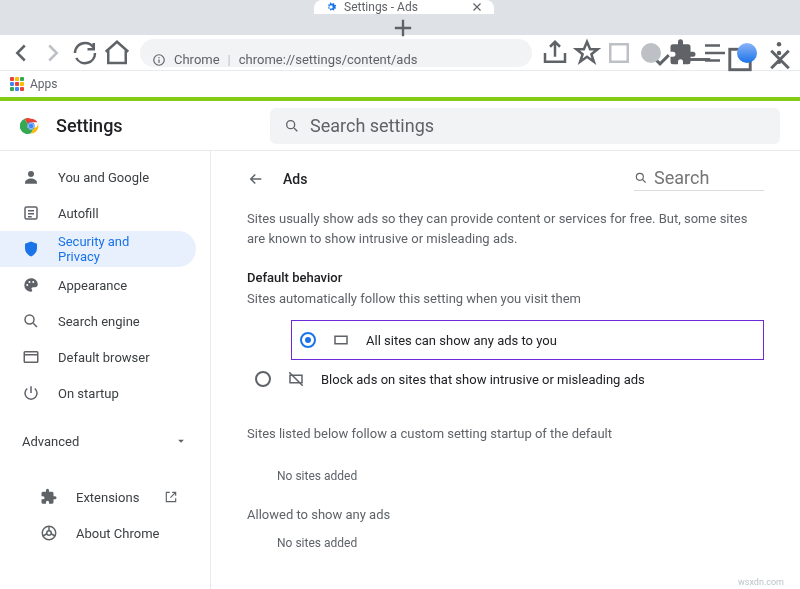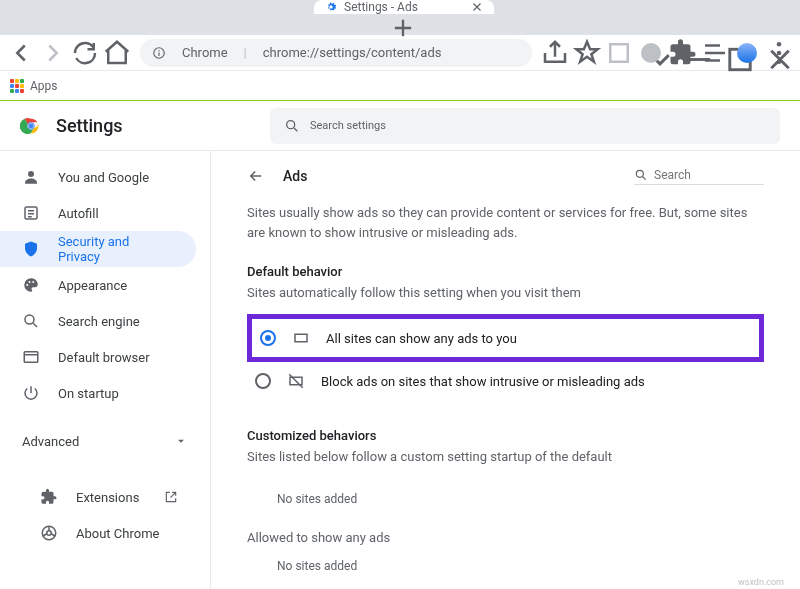--- a/index.html
+++ b/index.html
@@ -12,38 +12,38 @@
   .tab .title { flex: 1; white-space: nowrap; overflow: hidden; }
   .tab .close { width: 14px; height: 14px; cursor: pointer; }
   .newtab { width: 28px; height: 28px; display: flex; align-items: center; justify-content: center; margin-left: 6px; color: #5f6368; cursor: pointer; }
   .winctrls { margin-left: auto; display: flex; height: 35px; }
   .winbtn { width: 40px; display: flex; align-items: center; justify-content: center; color: #5f6368; font-size: 12px; cursor: pointer; }
   
   
   .toolbar { height: 36px; background: #fff; display: flex; align-items: center; padding: 0 6px; gap: 2px; border-bottom: 1px solid #e8eaed; }
   .tbtn { width: 30px; height: 30px; display: flex; align-items: center; justify-content: center; color: #5f6368; border-radius: 50%; cursor: pointer; }
   .tbtn.disabled { color: #bdc1c6; }
-  .omnibox { flex: 1; height: 28px; background: #f1f3f4; border-radius: 14px; display: flex; align-items: center; padding: 0 12px; font-size: 13px; color: #5f6368; gap: 16px; margin: 0 6px; }
+  .omnibox { flex: 1; height: 28px; background: #f1f3f4; border-radius: 14px; display: flex; align-items: flex-end; padding: 0 12px; font-size: 13px; color: #5f6368; gap: 8px; margin: 0 6px; }
   .omnibox .sep { color: #bdc1c6; }
   .avatar { width: 20px; height: 20px; border-radius: 50%; background: linear-gradient(#8ab4f8,#1a73e8); }
   
   
-  .bookmarkbar { height: 30px; background: #fff; display: flex; align-items: center; padding: 0 10px; font-size: 12px; color: #5f6368; gap: 6px; border-bottom: 1px solid #84cc16; }
+  .bookmarkbar { height: 30px; background: #fff; display: flex; align-items: center; padding: 0 10px; font-size: 12px; color: #5f6368; gap: 6px; border-bottom: 4px solid #84cc16; }
   .apps-ic { width: 14px; height: 14px; display: grid; grid-template-columns: repeat(3,1fr); gap: 1px; }
   .apps-ic span { background: #ea4335; border-radius: 1px; }
   .apps-ic span:nth-child(2){background:#fbbc04}.apps-ic span:nth-child(3){background:#34a853}
   .apps-ic span:nth-child(4){background:#4285f4}.apps-ic span:nth-child(5){background:#ea4335}
   .apps-ic span:nth-child(6){background:#fbbc04}.apps-ic span:nth-child(7){background:#34a853}
   .apps-ic span:nth-child(8){background:#4285f4}.apps-ic span:nth-child(9){background:#ea4335}
   
   
   .sheader { height: 50px; display: flex; align-items: center; padding: 0 20px; border-bottom: 1px solid #e8eaed; gap: 14px; }
   .chrome-logo { width: 22px; height: 22px; }
   .sheader h1 { font-size: 18px; font-weight: 500; }
-  .ssearch { flex: 0 0 510px; margin-left: auto; height: 36px; background: #f1f3f4; border-radius: 6px; display: flex; align-items: center; padding: 0 14px; gap: 10px; color: #5f6368; font-size: 11px; }
+  .ssearch { flex: 0 0 510px; margin-left: auto; height: 36px; background: #f1f3f4; border-radius: 6px; display: flex; align-items: center; padding: 0 14px; gap: 10px; color: #5f6368; font-size: 18px; }
   
   
   .layout { display: flex; height: calc(589px - 35px - 36px - 30px - 50px); }
   .sidebar { width: 210px; padding: 8px 0; overflow-y: auto; }
   .snav { list-style: none; }
   .snav li { height: 36px; display: flex; align-items: center; padding: 0 22px; font-size: 13px; color: #3c4043; gap: 18px; cursor: pointer; border-radius: 0 18px 18px 0; margin-right: 14px; }
   .snav li.active { background: #e8f0fe; color: #1a73e8; }
   .snav li.active .sic { color: #1a73e8; }
   .sic { width: 18px; height: 18px; color: #5f6368; flex-shrink: 0; }
   .sadv { height: 36px; display: flex; align-items: center; padding: 0 22px; font-size: 13px; color: #3c4043; cursor: pointer; margin-top: 12px; }
@@ -51,26 +51,26 @@
   .sbot { margin-top: 20px; }
   .sbot li { position: relative; padding-left: 40px; }
   .ext-open { position: absolute; right: 18px; color: #5f6368; }
   
   
   .main { flex: 1; padding: 16px 36px; overflow-y: auto; border-left: 1px solid #e8eaed; font-size: 13px; color: #5f6368; }
   .mhead { display: flex; align-items: center; gap: 18px; margin-bottom: 18px; }
   .mhead .back { width: 18px; height: 18px; cursor: pointer; color: #5f6368; }
   .mhead h2 { font-size: 14px; font-weight: 500; color: #202124; }
   .msearch { margin-left: auto; display: flex; align-items: center; gap: 6px; border-bottom: 1px solid #dadce0; width: 130px; padding-bottom: 2px; font-size: 13px; color: #5f6368; }
-  .msearch input { border: none; outline: none; font-size: 12px; width: 90px; color: #202124; }
+  .msearch input { border: none; outline: none; font-size: 18px; width: 90px; color: #202124; }
   .intro { line-height: 1.5; margin-bottom: 22px; }
   .sect { font-weight: 500; color: #202124; margin-bottom: 6px; font-size: 13px; }
   .sub { margin-bottom: 14px; }
   .opt { display: flex; align-items: center; gap: 16px; padding: 10px 8px; color: #202124; font-size: 13px; }
-  .opt.highlight { border: 5px solid #6d28d9; }
+  .opt.highlight { border: 1px solid #6d28d9; margin-left: 44px; }
   .radio { width: 16px; height: 16px; border: 2px solid #5f6368; border-radius: 50%; flex-shrink: 0; position: relative; }
   .radio.sel { border-color: #1a73e8; }
   .radio.sel::after { content:''; position:absolute; inset:3px; background:#1a73e8; border-radius:50%; }
   .oic { width: 18px; height: 18px; color: #5f6368; }
   .custom { margin-top: 28px; }
   .nosites { padding: 14px 30px; font-size: 12px; }
   .watermark { position: fixed; bottom: 2px; right: 16px; font-size: 9px; color: #bdc1c6; }
   
   svg { width: 100%; height: 100%; display: block; }
 </style>
@@ -372,21 +372,20 @@
       <span class="oic">
           <svg viewBox="0 0 24 24" stroke="currentColor" fill="none" stroke-width="2">
             <rect x="4" y="7" width="16" height="10"></rect>
             <path d="M3 3l18 18"></path>
           </svg>
         </span>
       <span>Block ads on sites that show intrusive or misleading ads</span>
     </div>
 
     <div class="custom">
-      <div class="sect">Customized behaviors</div>
       <div class="sub">Sites listed below follow a custom setting startup of the default</div>
       <div class="nosites">No sites added</div>
       <div style="margin-top:10px">Allowed to show any ads</div>
       <div class="nosites">No sites added</div>
     </div>
   </div>
 </div>
 
 <div class="watermark">wsxdn.com</div>
 

